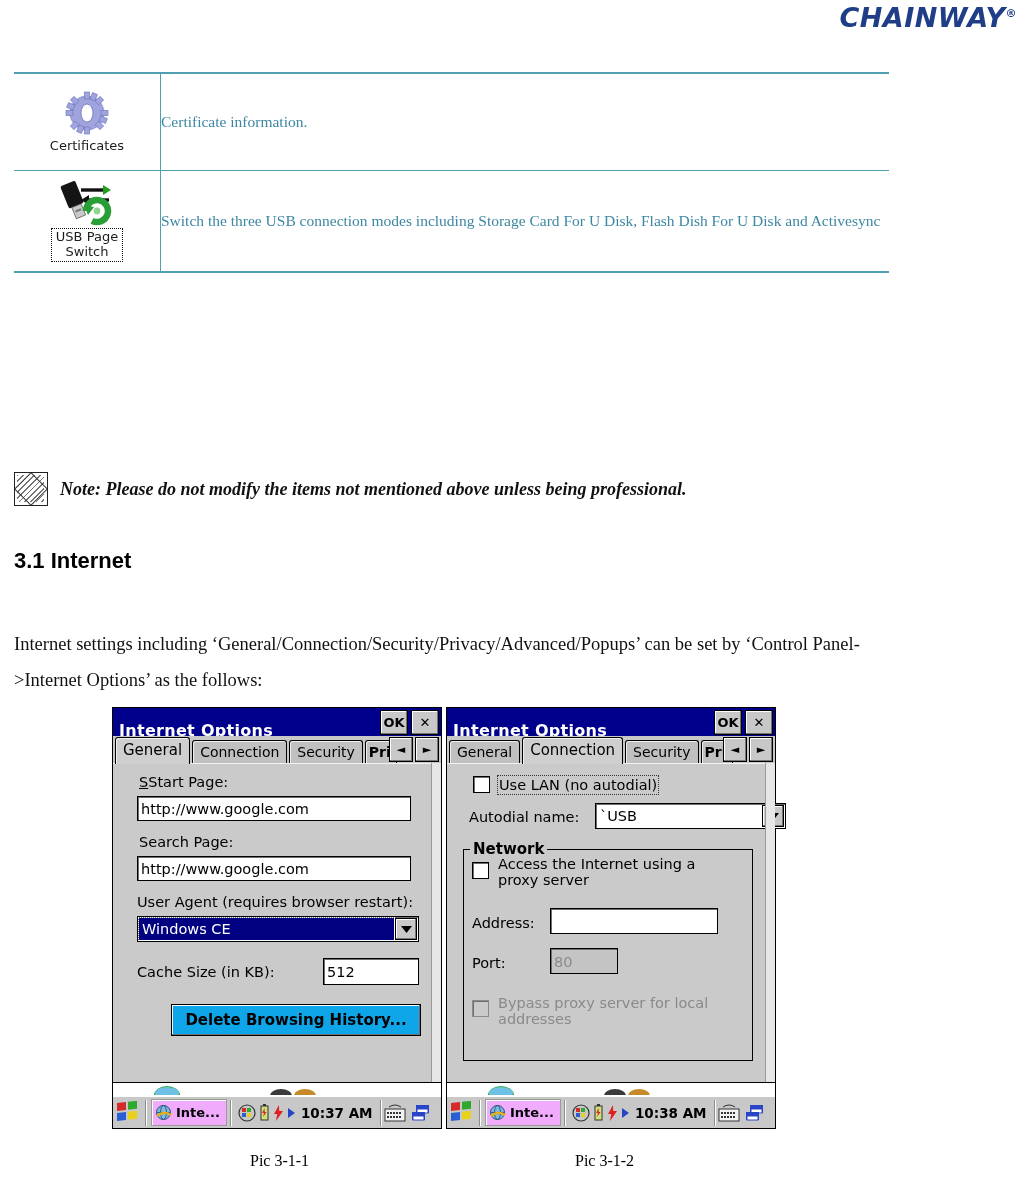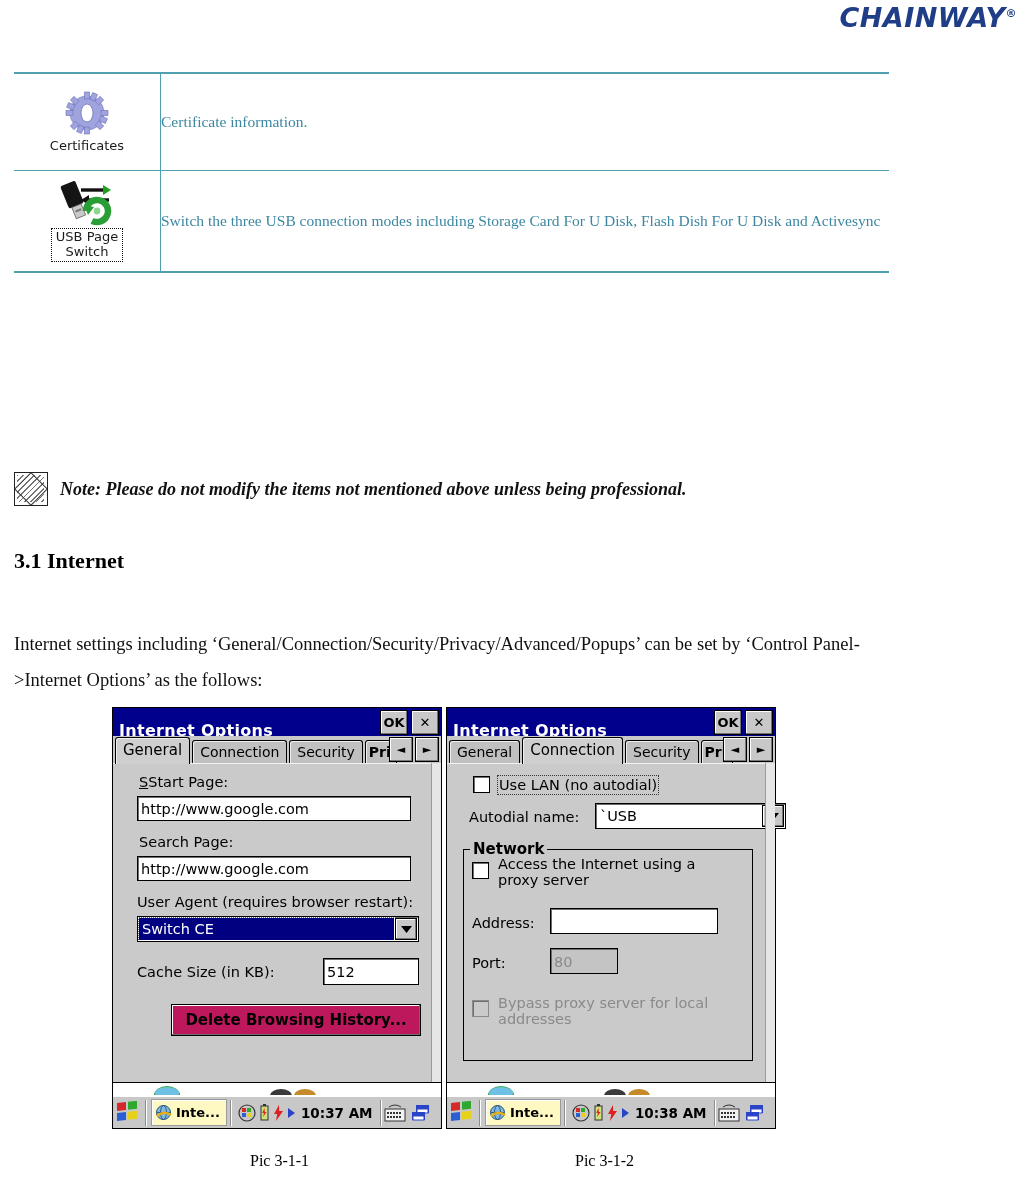--- a/index.html
+++ b/index.html
@@ -106,21 +106,21 @@
   }
   #notetext{
     display:inline-block;vertical-align:middle;
     font-style:italic;font-weight:bold;font-size:18px;color:#111;
     margin-left:8px;
   }
 
   
   #h31{
     position:absolute;left:14px;top:548px;
-    font-family:Liberation Serif, serif;
+    font-family:Liberation Sans, sans-serif;
     font-weight:bold;font-size:22px;color:#000;text-align:right;
   }
   
   #para{
     position:absolute;left:14px;top:626px;width:870px;
     font-size:18.5px;line-height:36px;color:#111;
   }
 
   
   #shots{
@@ -216,21 +216,21 @@
     box-shadow:inset -1px -1px 0 #777, inset 1px 1px 0 #fff;
     display:flex;align-items:center;justify-content:center;
     box-sizing:border-box;
   }
   .cbox{
     width:17px;height:17px;background:#fff;border:1px solid #000;
     box-shadow:inset 1px 1px 0 #6e6e6e;box-sizing:border-box;
   }
   .cbox.dis{background:#cacaca;border-color:#8a8a8a;}
   .btn3d{
-    background:#be185d;border:1px solid #000;
+    background:#0ea5e9;border:1px solid #000;
     box-shadow:inset -1px -1px 0 #6e6e6e, inset 1px 1px 0 #fff;
     font-size:15px;font-weight:bold;color:#000;
     display:flex;align-items:center;justify-content:center;
     font-family:"DejaVu Sans",sans-serif;
   }
   .grp{
     position:absolute;border:1.5px solid #000;box-sizing:border-box;
   }
   .grp>.cap{
     position:absolute;left:6px;top:-10px;background:#cacaca;
@@ -256,21 +256,21 @@
     box-sizing:border-box;
   }
   .tbsep{width:1px;height:26px;background:#8d8d8d;margin:0 3px;
          box-shadow:1px 0 0 #fff;}
   .startbtn{
     width:26px;height:24px;margin-left:3px;position:relative;flex:none;
   }
   .taskitem{
     display:flex;align-items:center;gap:4px;
     height:25px;padding:0 6px 0 3px;margin-left:2px;
-    background:#fef9c3;border:1px solid #9a9a9a;
+    background:#f0abfc;border:1px solid #9a9a9a;
     box-shadow:inset 1px 1px 0 #fff;
     font-family:"DejaVu Sans",sans-serif;font-size:13px;font-weight:bold;
     flex:none;
   }
   .tray{display:flex;align-items:center;gap:3px;padding:0 4px;flex:none;}
   .clock{
     font-family:"DejaVu Sans",sans-serif;font-size:13.5px;font-weight:bold;
     color:#000;margin-left:2px;white-space:nowrap;
   }
   .bottomstrip{
@@ -397,21 +397,21 @@
 
     <div class="page">
       <div class="lbl" style="position:absolute;left:26px;top:10px"><u>S</u><span>Start Page:</span></div>
       <div class="field" style="position:absolute;left:24px;top:32px;width:274px;height:25px;line-height:23px">http://www.google.com</div>
 
       <div class="lbl" style="position:absolute;left:26px;top:70px">Search Page:</div>
       <div class="field" style="position:absolute;left:24px;top:92px;width:274px;height:25px;line-height:23px">http://www.google.com</div>
 
       <div class="lbl" style="position:absolute;left:24px;top:130px">User Agent (requires browser restart):</div>
       <div class="combo hl" style="position:absolute;left:24px;top:152px;width:282px;height:26px">
-        <span class="val">Switch CE</span>
+        <span class="val">Windows CE</span>
         <span class="arrow">
           <svg width="11" height="7" viewBox="0 0 11 7">
               <path d="M0 0 L11 0 L5.5 7 Z" fill="#000"></path>
             </svg>
         </span>
       </div>
 
       <div class="lbl" style="position:absolute;left:24px;top:200px">Cache Size (in KB):</div>
       <div class="field" style="position:absolute;left:210px;top:194px;width:96px;height:27px;line-height:25px">512</div>
 

